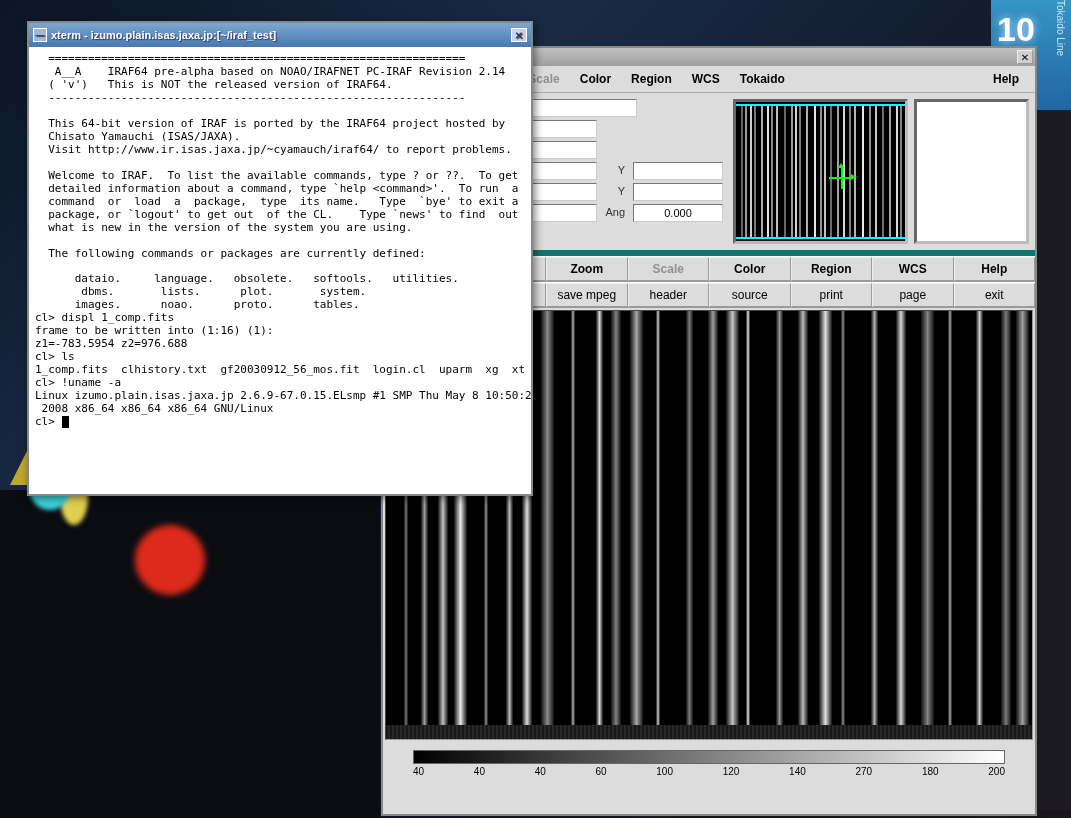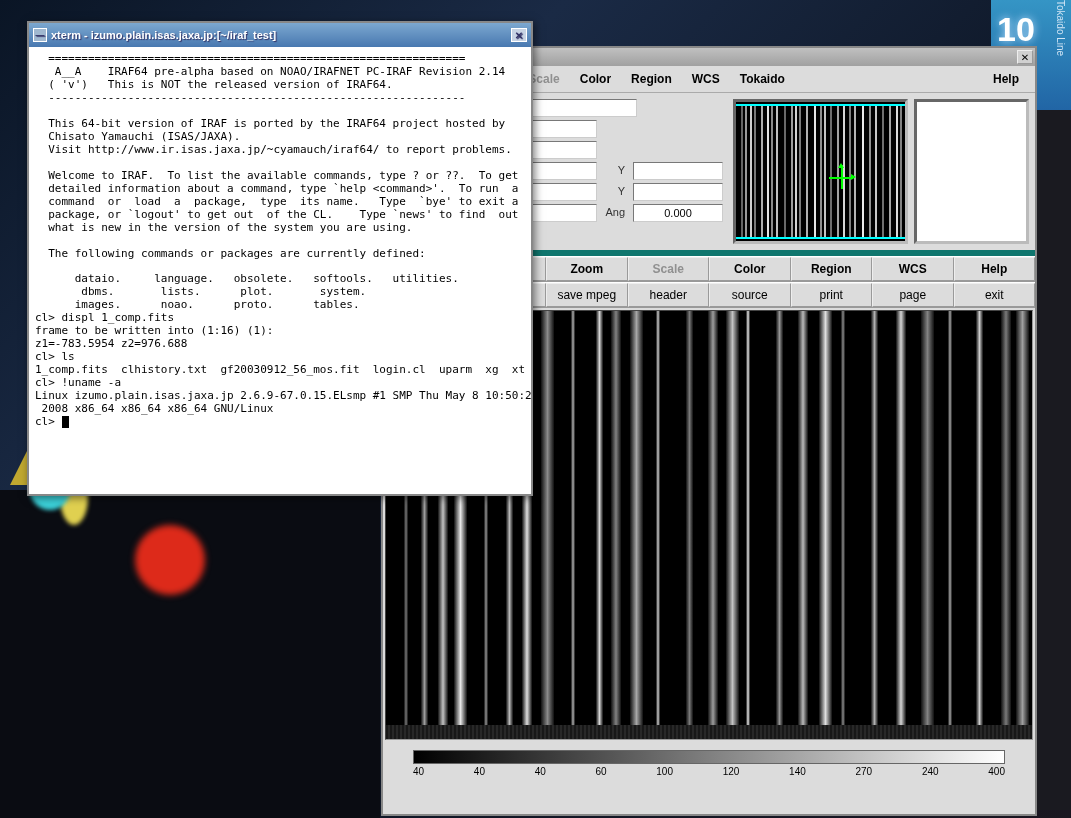--- a/index.html
+++ b/index.html
@@ -315,22 +315,22 @@
     <div class="colorbar"></div>
     <div class="cb-ticks" id="cb-ticks">
         <span>40</span>
         <span>40</span>
         <span>40</span>
         <span>60</span>
         <span>100</span>
         <span>120</span>
         <span>140</span>
         <span>270</span>
-        <span>240</span>
-        <span>400</span>
+        <span>180</span>
+        <span>200</span>
       </div>
   </div>
 </div>
 
 <div class="xterm-win">
   <div class="xterm-title">
     <div class="sysmenu"></div>
     <span>xterm - izumo.plain.isas.jaxa.jp:[~/iraf_test]</span>
     <div class="close">✕</div>
   </div>

